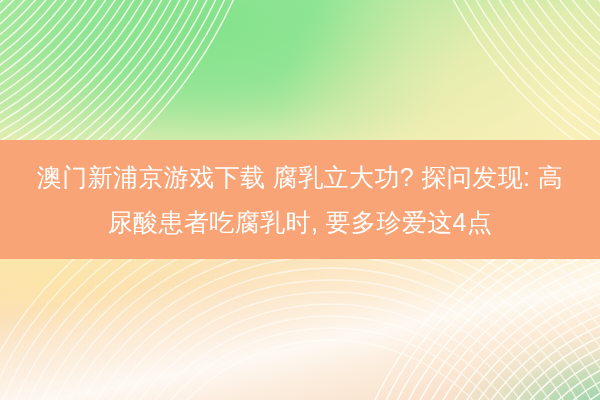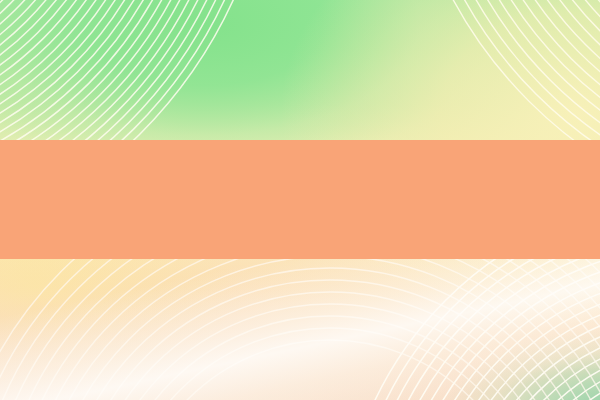--- a/index.html
+++ b/index.html
@@ -290,15 +290,17 @@
           <circle cx="470" cy="250" r="356"></circle>
         <circle cx="470" cy="250" r="368"></circle>
           <circle cx="470" cy="250" r="380"></circle>
       </g>
     </svg>
   </div>
 
   <div class="bg-layer bg-sweep"></div>
 
   <div class="title-banner">
+    <div class="title-line title-line-1">澳门新浦京游戏下载 腐乳立大功? 探问发现: 高</div>
+    <div class="title-line title-line-2">尿酸患者吃腐乳时, 要多珍爱这4点</div>
   </div>
 
 </div>
 
 </body></html>

